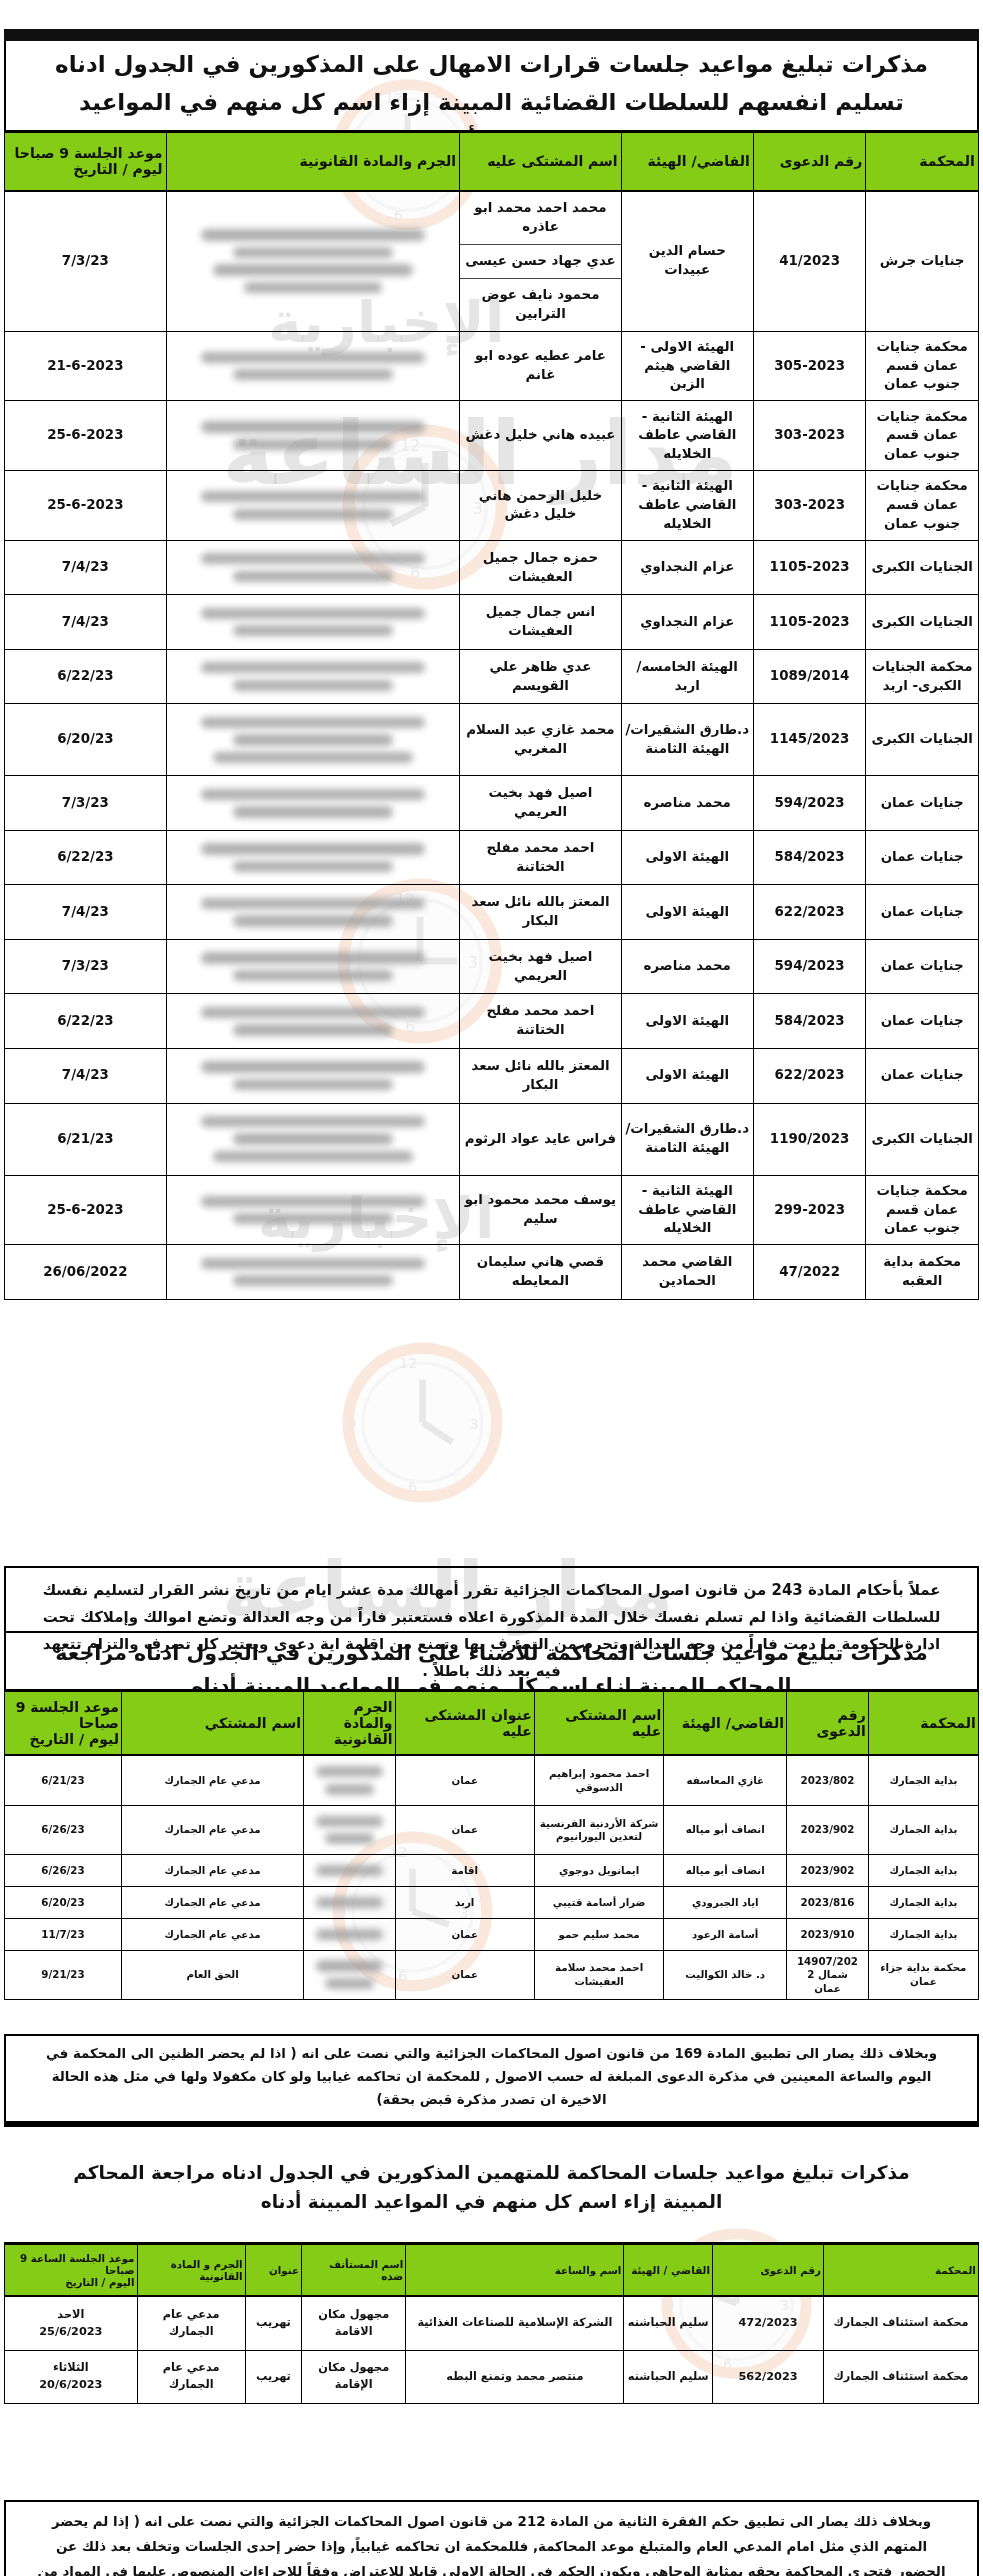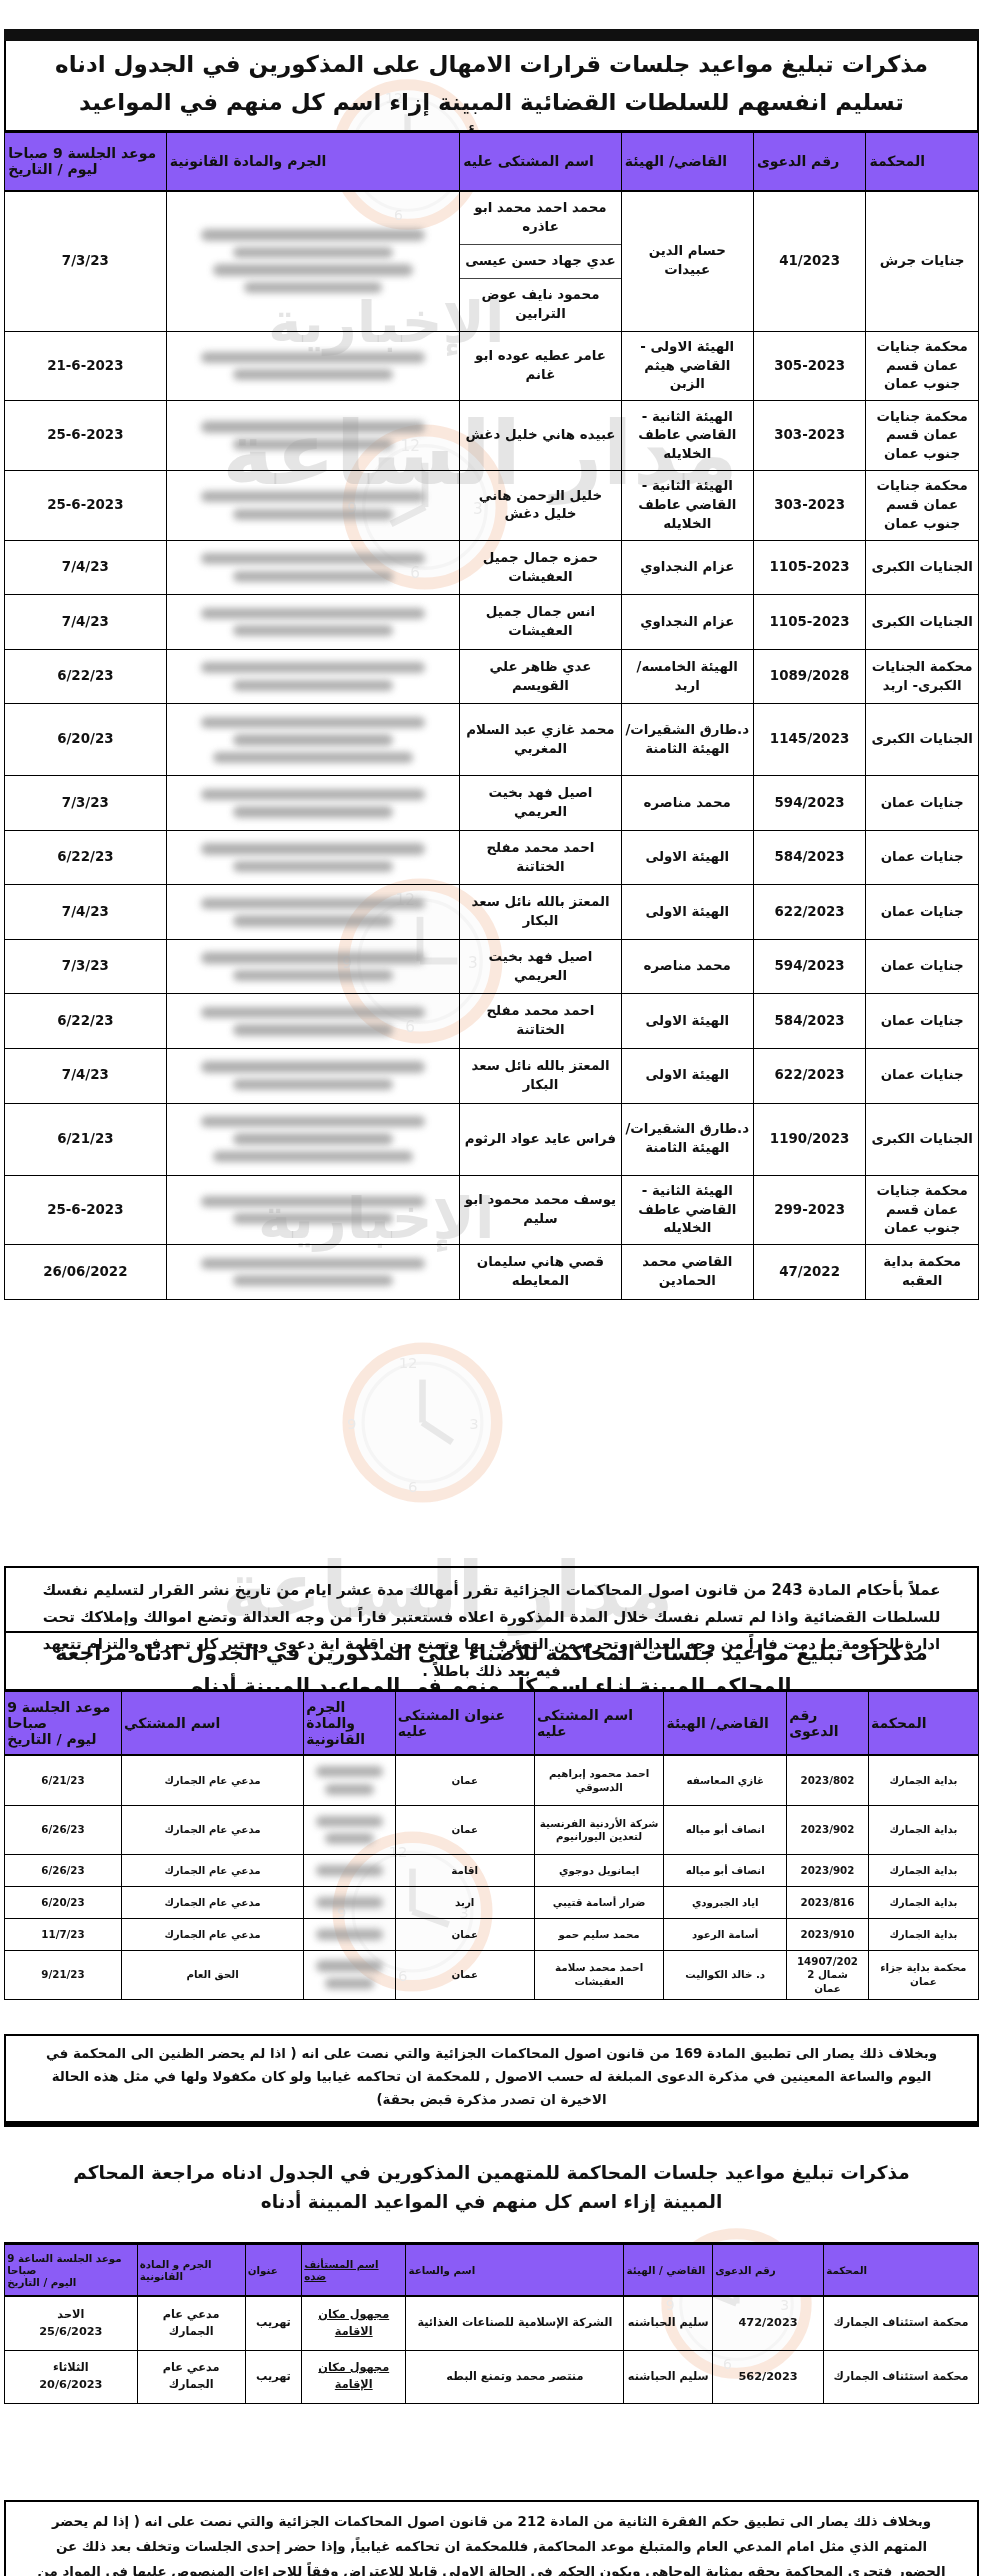--- a/index.html
+++ b/index.html
@@ -11,21 +11,21 @@
   .wm-text{position:absolute;color:rgba(170,170,170,.30);font-weight:bold;white-space:nowrap;}
   
   .content{position:absolute;inset:0;z-index:1;}
   .abs{position:absolute;left:4.1px;right:4.1px;}
   .topbar{top:29px;height:12.4px;background:#101010;}
   .title-box{border:2.1px solid #000;border-top:none;text-align:center;font-weight:bold;}
   .title-box .t{font-size:23px;line-height:1.65;padding:5.2px 46px 8.2px;}
   .sec2-box .t{font-size:20.6px;line-height:1.6;padding:4.1px 36px 6.2px;}
   .sec3-title{text-align:center;font-weight:bold;font-size:18.5px;line-height:1.55;padding:0 62px;}
   table{width:100%;border-collapse:collapse;background:transparent;}
-  th{background:#8b5cf6;border:1px solid #000;font-weight:bold;text-align:left;white-space:pre-line;}
+  th{background:#84cc16;border:1px solid #000;font-weight:bold;text-align:right;white-space:pre-line;}
   td{border:1px solid #000;font-weight:bold;text-align:center;vertical-align:middle;white-space:pre-line;}
   .t1 th{font-size:14px;padding:12.4px 3.1px;border-top:3.1px solid #000;border-bottom:2.6px solid #000;}
   .t1 td{font-size:13.4px;padding:6.2px 3.1px;line-height:1.4;}
   .t1 th:nth-child(1),.t1 td:nth-child(1){width:11.5%;}
   .t1 th:nth-child(2),.t1 td:nth-child(2){width:11.5%;}
   .t1 th:nth-child(3),.t1 td:nth-child(3){width:13.5%;}
   .t1 th:nth-child(4),.t1 td:nth-child(4){width:16.5%;}
   .t1 th:nth-child(5),.t1 td:nth-child(5){width:30%;}
   .t1 th:nth-child(6),.t1 td:nth-child(6){width:16.5%;}
   .t2 th{font-size:14px;padding:7.2px 2.1px;border-top:3.1px solid #000;border-bottom:2.1px solid #000;}
@@ -37,21 +37,21 @@
   .t2 th:nth-child(5),.t2 td:nth-child(5){width:14.3%;}
   .t2 th:nth-child(6),.t2 td:nth-child(6){width:9.4%;}
   .t2 th:nth-child(7),.t2 td:nth-child(7){width:18.7%;}
   .t2 th:nth-child(8),.t2 td:nth-child(8){width:12%;}
   .t3 th{font-size:10.3px;padding:7.2px 2.1px;border-top:3.1px solid #000;border-bottom:2.1px solid #000;}
   .t3 td{font-size:11.3px;padding:9.3px 3.1px;line-height:1.5;}
   .t3 th:nth-child(1),.t3 td:nth-child(1){width:15.9%;}
   .t3 th:nth-child(2),.t3 td:nth-child(2){width:11.4%;}
   .t3 th:nth-child(3),.t3 td:nth-child(3){width:9.1%;}
   .t3 th:nth-child(4),.t3 td:nth-child(4){width:22.4%;}
-  .t3 th:nth-child(5),.t3 td:nth-child(5){width:10.7%;text-decoration:underline;}
+  .t3 th:nth-child(5),.t3 td:nth-child(5){width:10.7%;}
   .t3 th:nth-child(6),.t3 td:nth-child(6){width:5.8%;}
   .t3 th:nth-child(7),.t3 td:nth-child(7){width:11.1%;}
   .t3 th:nth-child(8),.t3 td:nth-child(8){width:13.6%;}
   .stack-item{border-bottom:1.5px solid #444;padding:7.2px 2.1px;}
   .stack-item:last-child{border-bottom:none;}
   
   .blur-cell{padding:7.2px 5.2px;}
   .smudge{height:11.3px;background:#9b9b9b;border-radius:6.2px;filter:blur(3.6px);margin:6.2px auto;opacity:.8;}
   
   .p-box{border:2.1px solid #000;border-bottom:6.2px solid #000;text-align:center;font-weight:bold;}
@@ -198,21 +198,21 @@
             <tr>
               <td>الجنايات الكبرى</td>
               <td>1105-2023</td>
               <td>عزام النجداوي</td>
               <td>انس جمال جميل العفيشات</td>
               <td class="blur-cell"><div class="smudge" style="width: 78%;"></div><div class="smudge" style="width: 56%;"></div></td>
               <td>7/4/23</td>
             </tr>
             <tr>
               <td>محكمة الجنايات الكبرى- اربد</td>
-              <td>1089/2028</td>
+              <td>1089/2014</td>
               <td>الهيئة الخامسه/ اربد</td>
               <td>عدي ظاهر علي القويسم</td>
               <td class="blur-cell"><div class="smudge" style="width: 78%;"></div><div class="smudge" style="width: 56%;"></div></td>
               <td>6/22/23</td>
             </tr>
             <tr>
               <td>الجنايات الكبرى</td>
               <td>1145/2023</td>
               <td>د.طارق الشقيرات/الهيئة الثامنة</td>
               <td>محمد غازي عبد السلام المغربي</td>

